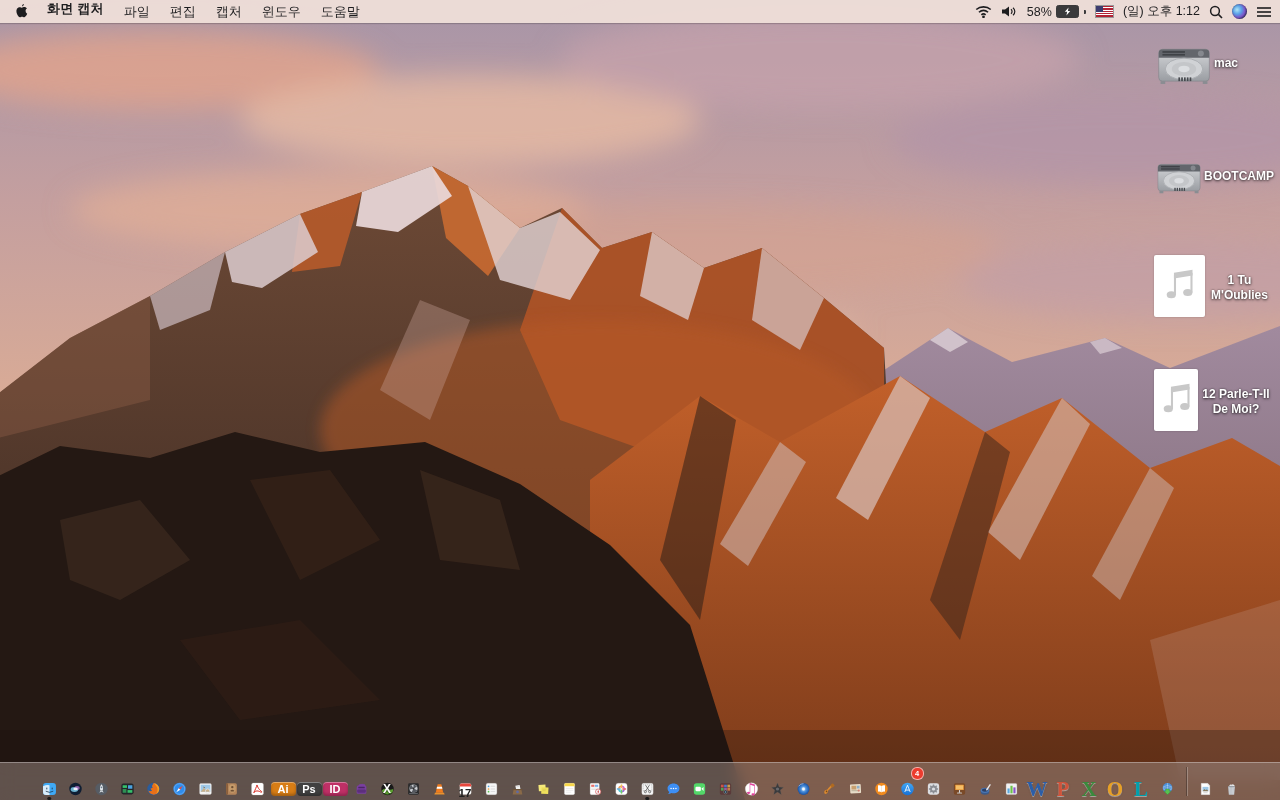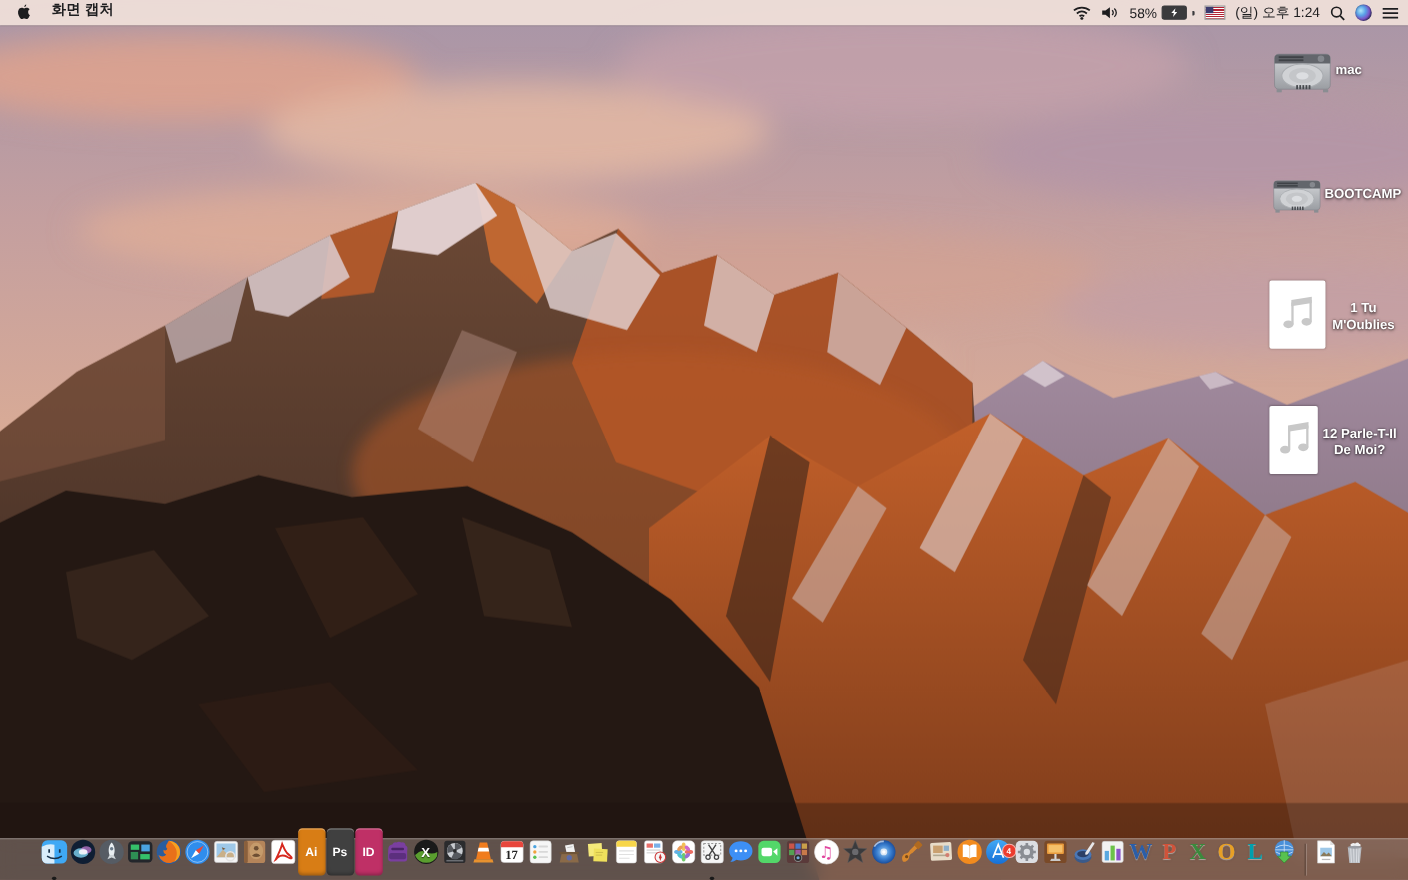--- a/index.html
+++ b/index.html
@@ -35,28 +35,28 @@
   .audio-art{width:62px;height:62px;background:#fff;border-radius:2px;box-shadow:0 0 2px rgba(0,0,0,.25);display:flex;align-items:center;justify-content:center;}
   .audio-art svg{width:44px;height:44px;}
   .desk-label{margin-top:3px;font-size:12px;font-weight:bold;color:#fff;text-align:center;line-height:1.25;max-width:112px;text-shadow:0 1px 3px rgba(0,0,0,.7),0 0 2px rgba(0,0,0,.45);}
 
   
   .dock{position:absolute;left:0;right:0;bottom:0;height:37px;z-index:30;
     background:rgba(155,138,131,.52);border-top:1px solid rgba(255,255,255,.32);
     display:flex;align-items:flex-end;justify-content:center;backdrop-filter:blur(8px);}
   .dock-inner{display:flex;align-items:flex-end;gap:1px;padding:0 2px 4px 2px;}
   .dock-item{position:relative;width:25px;height:26px;background:none;border:none;padding:0;margin:0;cursor:default;display:flex;align-items:flex-end;justify-content:center;}
-  .di-icon{position:relative;width:25px;height:43px;}
+  .di-icon{position:relative;width:25px;height:14px;}
   .di-icon svg{position:absolute;inset:0;width:100%;height:100%;}
   .glyph{position:absolute;inset:0;display:flex;align-items:center;justify-content:center;font-weight:bold;font-size:11px;pointer-events:none;}
   .k-tile{border-radius:4px;box-shadow:inset 0 1px 0 rgba(255,255,255,.35),inset 0 -2px 3px rgba(0,0,0,.25);}
   .k-tile .glyph{font-size:11px;}
   .k-letter .glyph{font-size:21px;font-family:"Liberation Serif","DejaVu Serif",serif;
     text-shadow:0 1px 1px rgba(255,255,255,.55),0 1px 2px rgba(0,0,0,.35);}
-  .k-calendar .glyph{font-size:11.5px;padding-top:7px;font-family:Liberation Serif, serif;}
+  .k-calendar .glyph{font-size:11.5px;padding-top:7px;}
   .k-xutil .glyph{font-size:12px;text-shadow:0 1px 1px rgba(0,0,0,.6);}
   .k-itunes .glyph{font-size:15px;font-family:"DejaVu Sans",sans-serif;}
   .run-dot{position:absolute;bottom:-4px;left:50%;transform:translateX(-50%);width:3.5px;height:3.5px;border-radius:50%;background:#1a1a1a;}
   .badge{position:absolute;top:-3px;right:-4px;min-width:11px;height:11px;border-radius:6px;background:#ec3c2e;border:.5px solid rgba(255,255,255,.6);color:#fff;font-size:7.5px;line-height:11px;text-align:center;font-weight:bold;}
   .dock-divider{width:1px;height:29px;margin:0 5px;background:rgba(50,40,36,.45);box-shadow:1px 0 0 rgba(255,255,255,.25);}
 </style>
 </head>
 <body>
 
 <div class="screen">
@@ -137,20 +137,27 @@
   <div class="menubar">
     <div class="mb-left">
       <div class="apple-menu">
         <span>
           <svg width="13" height="15" viewBox="0 0 12 14">
               <path d="M8.2 1 C8.3 2 7.6 3 6.6 3.2 C6.4 2.2 7.2 1.2 8.2 1 Z M9.8 7.3 C9.8 5.8 11 5.1 11.05 5.05 C10.3 4 9.2 3.85 8.8 3.83 C7.8 3.73 6.9 4.4 6.4 4.4 C5.9 4.4 5.15 3.85 4.35 3.87 C3.3 3.88 2.3 4.48 1.75 5.43 C.65 7.35 1.47 10.2 2.55 11.75 C3.08 12.5 3.7 13.35 4.5 13.32 C5.28 13.29 5.58 12.82 6.52 12.82 C7.45 12.82 7.72 13.32 8.55 13.3 C9.4 13.28 9.93 12.54 10.45 11.78 C11.05 10.9 11.3 10.05 11.32 10 C11.3 9.99 9.8 9.4 9.8 7.3 Z" fill="#1d1d1f"></path>
             </svg>
         </span>
       </div>
       <span class="app-name">화면 캡처</span>
+      <div class="menus">
+          <span class="menu-item">파일</span>
+          <span class="menu-item">편집</span>
+          <span class="menu-item">캡처</span>
+          <span class="menu-item">윈도우</span>
+          <span class="menu-item">도움말</span>
+        </div>
     </div>
     <div class="mb-right">
       <span class="mb-status">
         <svg width="17" height="13" viewBox="0 0 16 12">
             <path d="M1.2 4.1 C5 .8 11 .8 14.8 4.1" fill="none" stroke="#1d1d1f" stroke-width="1.5"></path>
             <path d="M3.7 6.7 C6.3 4.5 9.7 4.5 12.3 6.7" fill="none" stroke="#1d1d1f" stroke-width="1.5"></path>
             <path d="M6 9.1 C7.2 8.1 8.8 8.1 10 9.1" fill="none" stroke="#1d1d1f" stroke-width="1.5"></path>
             <circle cx="8" cy="11" r="1.3" fill="#1d1d1f"></circle>
           </svg>
       </span>
@@ -166,21 +173,21 @@
         <span class="batt-body">
           <svg width="9" height="9" viewBox="0 0 10 10">
               <path d="M6.2 .5 L2 5.4 H4.6 L3.8 9.5 L8 4.4 H5.4 Z" fill="#fff"></path>
             </svg>
         </span>
         <span class="batt-tip"></span>
       </span>
       <span class="flag">
           <span class="canton"></span>
         </span>
-      <span class="clock">(일) 오후 1:24</span>
+      <span class="clock">(일) 오후 1:12</span>
       <span class="mb-status">
         <svg width="14" height="14" viewBox="0 0 14 14">
             <circle cx="6" cy="6" r="4.4" fill="none" stroke="#1d1d1f" stroke-width="1.5"></circle>
             <path d="M9.4 9.4 L13 13" stroke="#1d1d1f" stroke-width="1.6"></path>
           </svg>
       </span>
       <span class="siri-orb"></span>
       <span class="mb-status">
         <svg width="16" height="12" viewBox="0 0 16 12">
             <g stroke="#1d1d1f" stroke-width="1.6">

